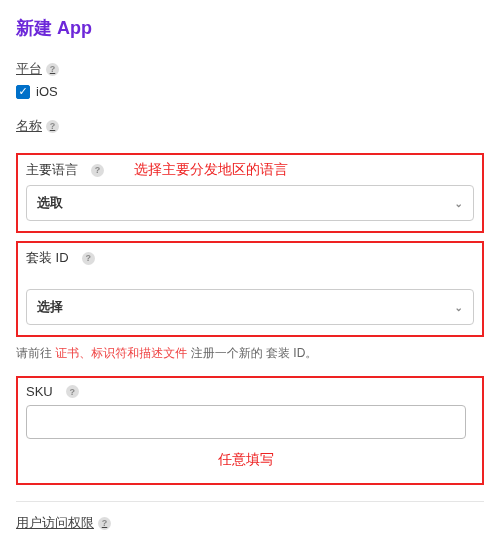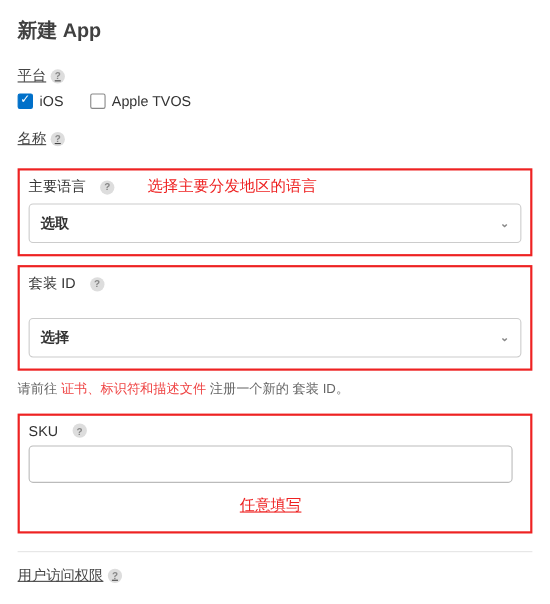--- a/index.html
+++ b/index.html
@@ -7,21 +7,21 @@
     font-family: -apple-system, "Helvetica Neue", Arial, sans-serif;
     font-size: 13px;
     color: #333;
     background: #fff;
     padding: 16px;
     width: 500px;
   }
   .dialog-title {
     font-size: 18px;
     font-weight: 600;
-    color: #404040;
+    color: #6d28d9;
     margin-bottom: 20px;
   }
   .field {
     margin-bottom: 18px;
   }
   .field-label {
     font-size: 13px;
     color: #444;
     margin-bottom: 6px;
     display: flex;
@@ -111,21 +111,20 @@
   }
   .annotation-text {
     color: #e22;
     font-size: 14px;
     font-weight: 500;
     text-align: center;
     margin: 2px 0 6px 0;
   }
   .annotation-text.sku-ann {
     margin: 12px 0 0 0;
-    text-decoration: underline;
   }
   .field-label-inner {
     display: flex;
     align-items: center;
     gap: 13px;
     text-align: center;
   }
   .guide-text {
     font-size: 12px;
     color: #666;
@@ -154,24 +153,20 @@
 
 <div class="field">
   <div class="field-label">
     <span>平台</span>
     <span class="help-icon">?</span>
   </div>
   <div class="platform-row">
     <label class="checkbox-wrap">
       <span class="checkbox checked">✓</span>
       <span>iOS</span>
-    </label>
-    <label class="checkbox-wrap">
-      <span class="checkbox"></span>
-      <span>Apple TVOS</span>
     </label>
   </div>
 </div>
 
 <div class="field">
   <div class="field-label">
     <span>名称</span>
     <span class="help-icon">?</span>
   </div>
 </div>

